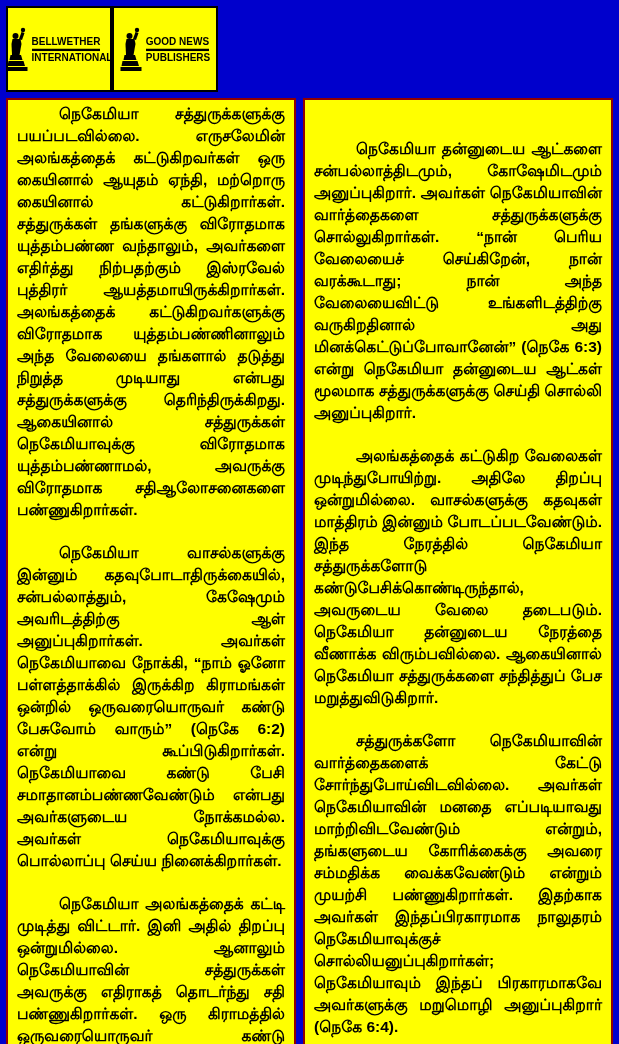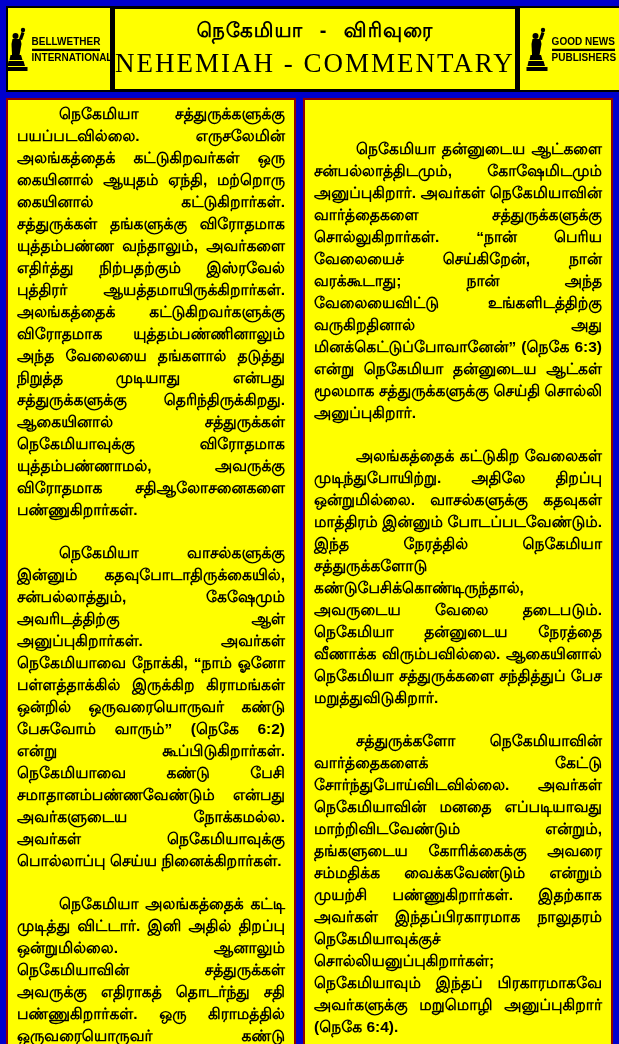--- a/index.html
+++ b/index.html
@@ -80,24 +80,20 @@
         <polygon points="2.5,34 17.5,34 19,39 1.5,39"></polygon>
         <rect x="0.5" y="40" width="21" height="4"></rect>
       </g>
     </svg>
     <div class="logo-text">
       <span class="logo-line1">BELLWETHER</span>
       <span class="logo-line2">INTERNATIONAL</span>
     </div>
   </div>
 
-  <div class="title-box">
-    <div class="title-tamil">நெகேமியா - விரிவுரை</div>
-    <div class="title-english">NEHEMIAH - COMMENTARY</div>
-  </div>
 
   <div class="logo-box">
     <svg class="statue" viewBox="0 0 22 44" xmlns="http://www.w3.org/2000/svg">
       <g fill="#000000">
         <circle cx="17" cy="3" r="2.2"></circle>
         <polygon points="15.5,5 18.5,6 16,13 13,12"></polygon>
         <circle cx="9.5" cy="9" r="3"></circle>
         <polygon points="6.5,12 14.5,12 15.5,17 13.5,28 6,28 5.5,17"></polygon>
         <polygon points="4.5,28 15,28 16.5,33 3.5,33"></polygon>
         <polygon points="2.5,34 17.5,34 19,39 1.5,39"></polygon>

